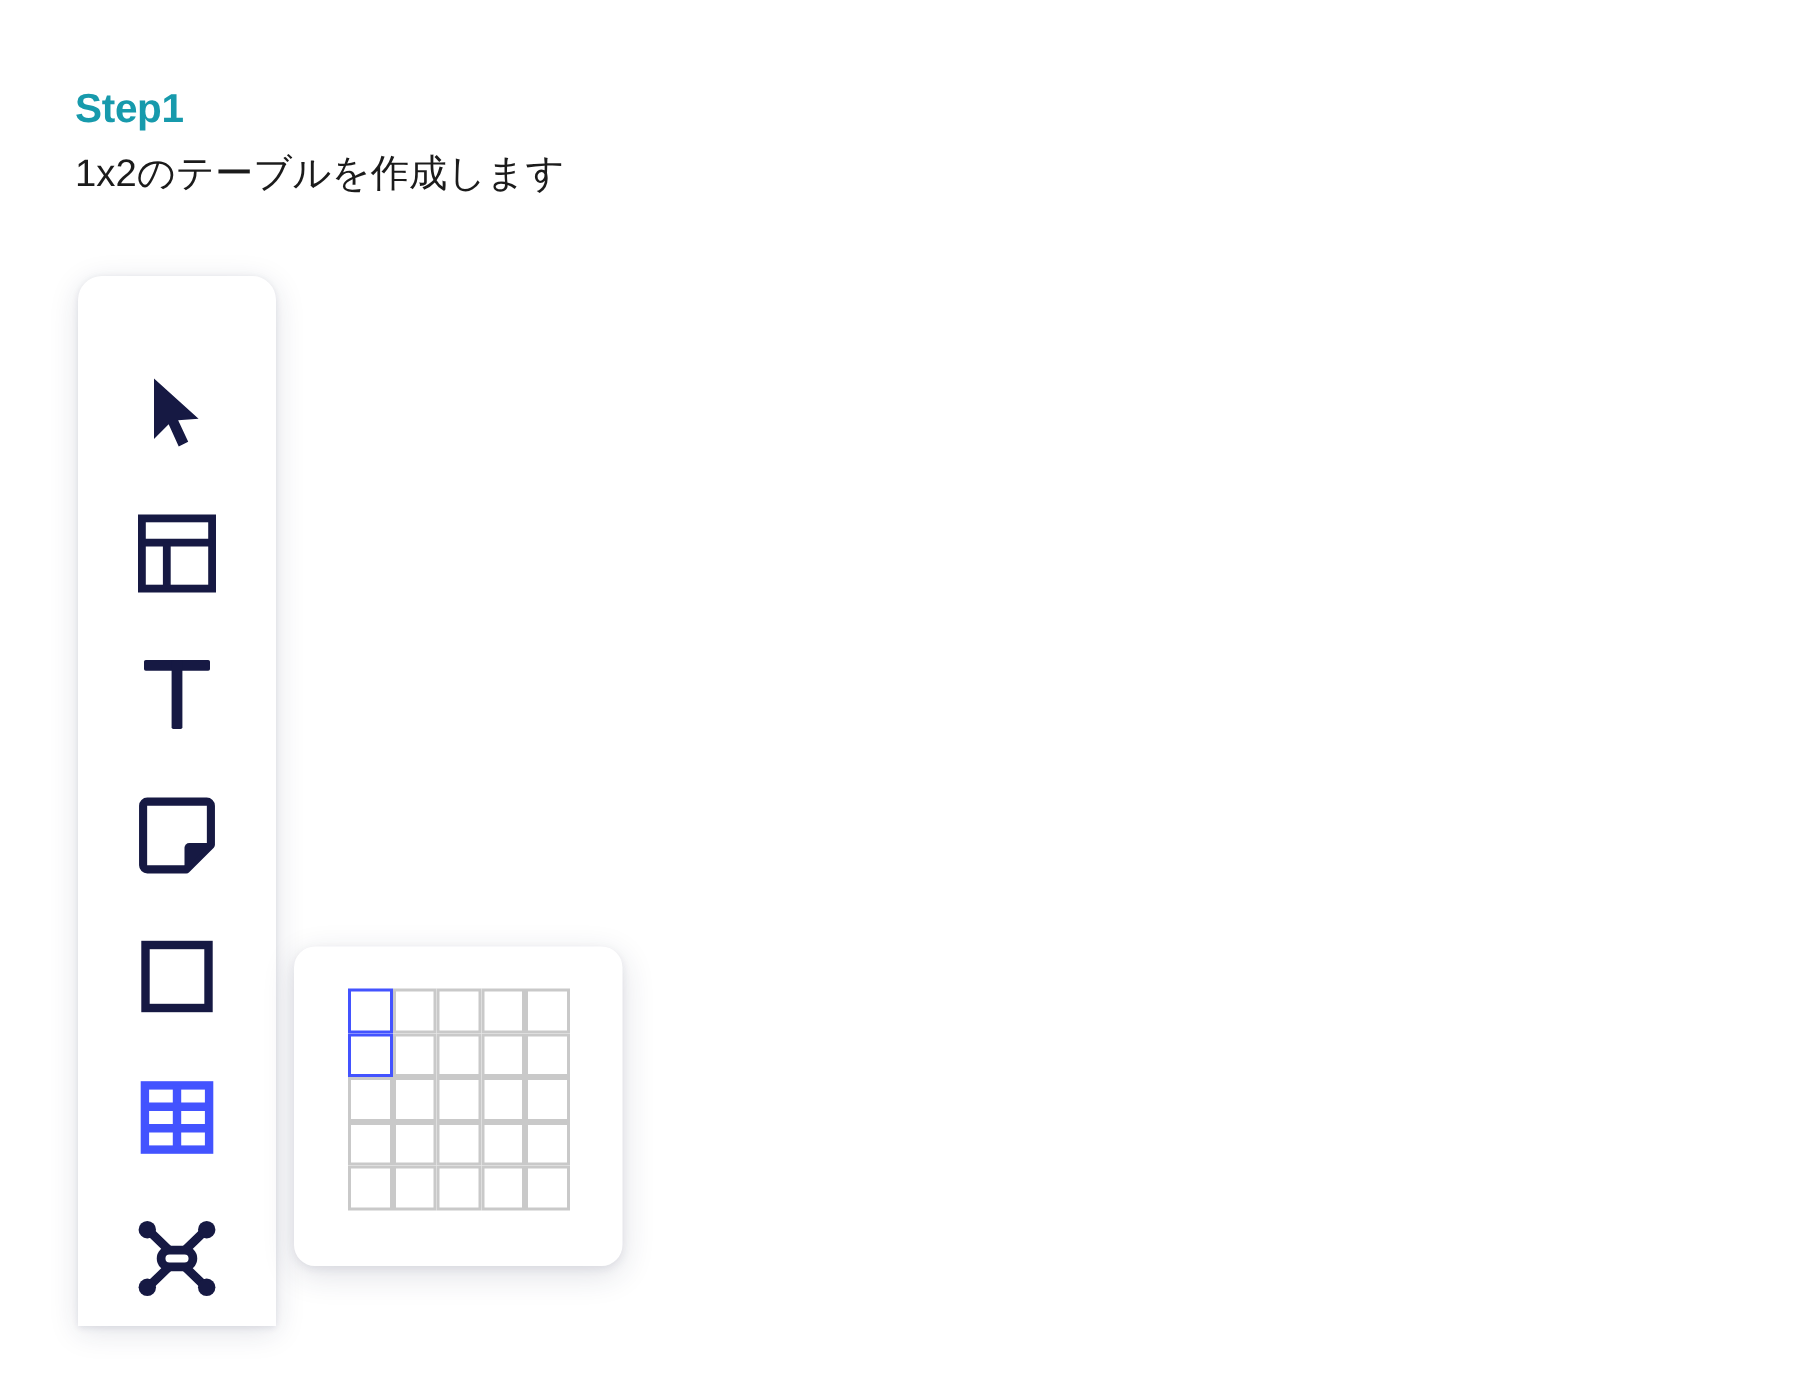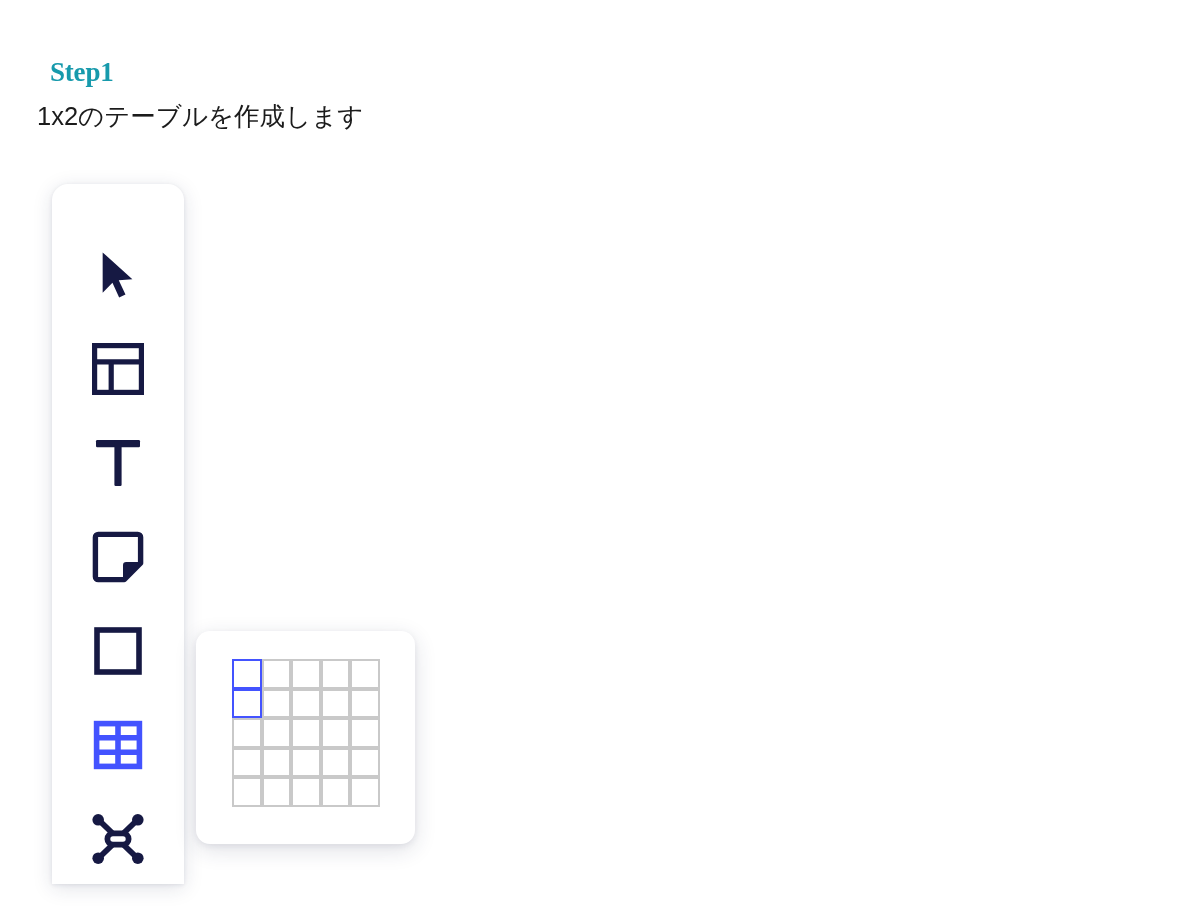--- a/index.html
+++ b/index.html
@@ -36,22 +36,22 @@
   }
   .step-desc {
     position: absolute;
     font-size: 25.5px;
     font-weight: 400;
     color: #1b1b1b;
     line-height: 1.35;
     letter-spacing: 0px;
   }
 
-  #s1-title { left: 50px; top: 57px; font-family: Liberation Serif, serif; }
-  #s1-desc  { left: 37px; top: 99px; width: 560px; }
+  #s1-title { left: 50px; top: 57px; }
+  #s1-desc  { left: 50px; top: 99px; width: 560px; }
 
   
   .toolbar {
     position: absolute;
     left: 52px;
     top: 184px;
     width: 132px;
     height: 700px;
     background: #ffffff;
     border-radius: 16px 16px 0 0;

